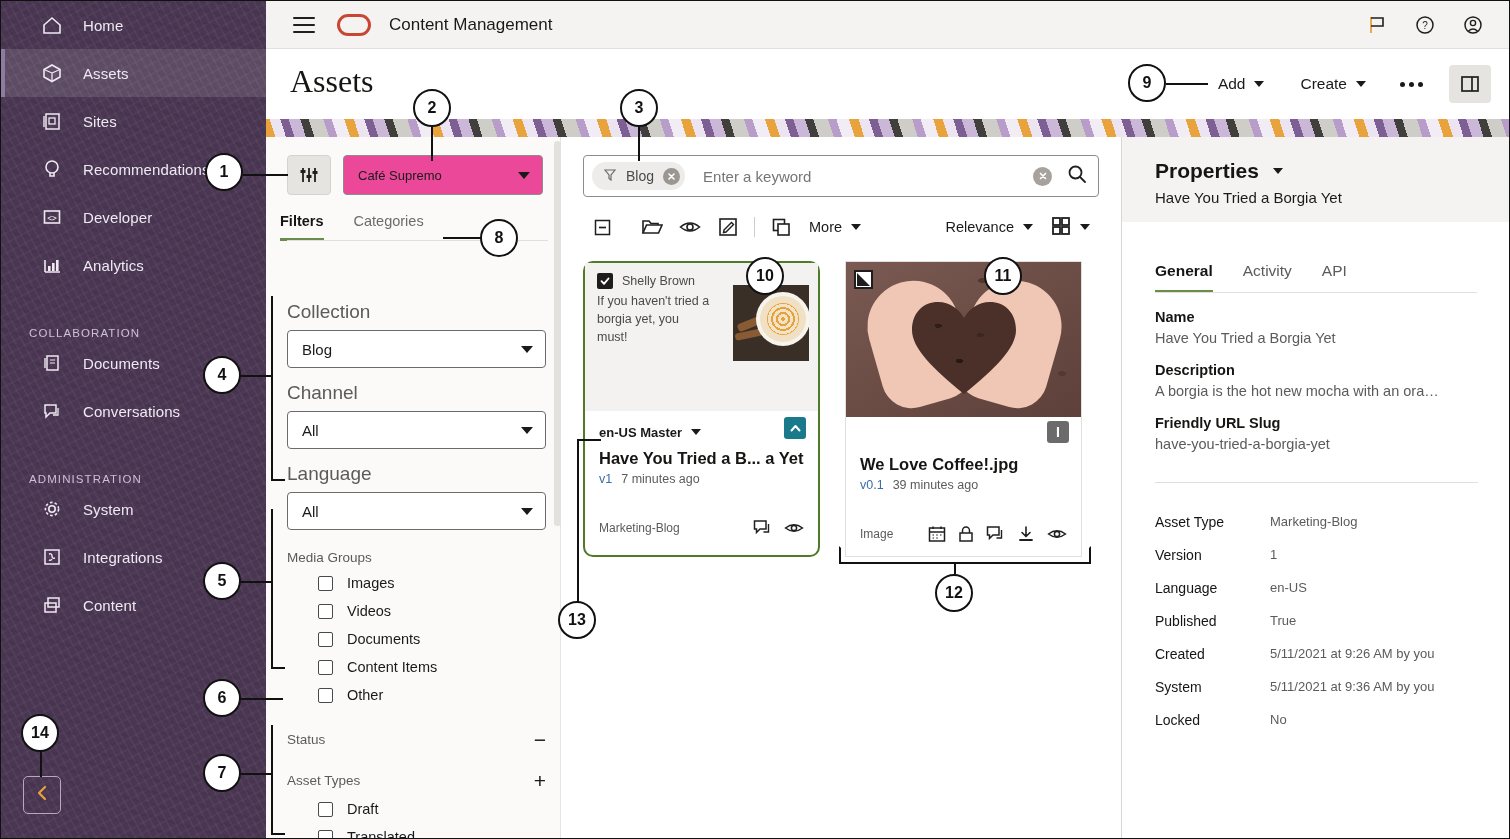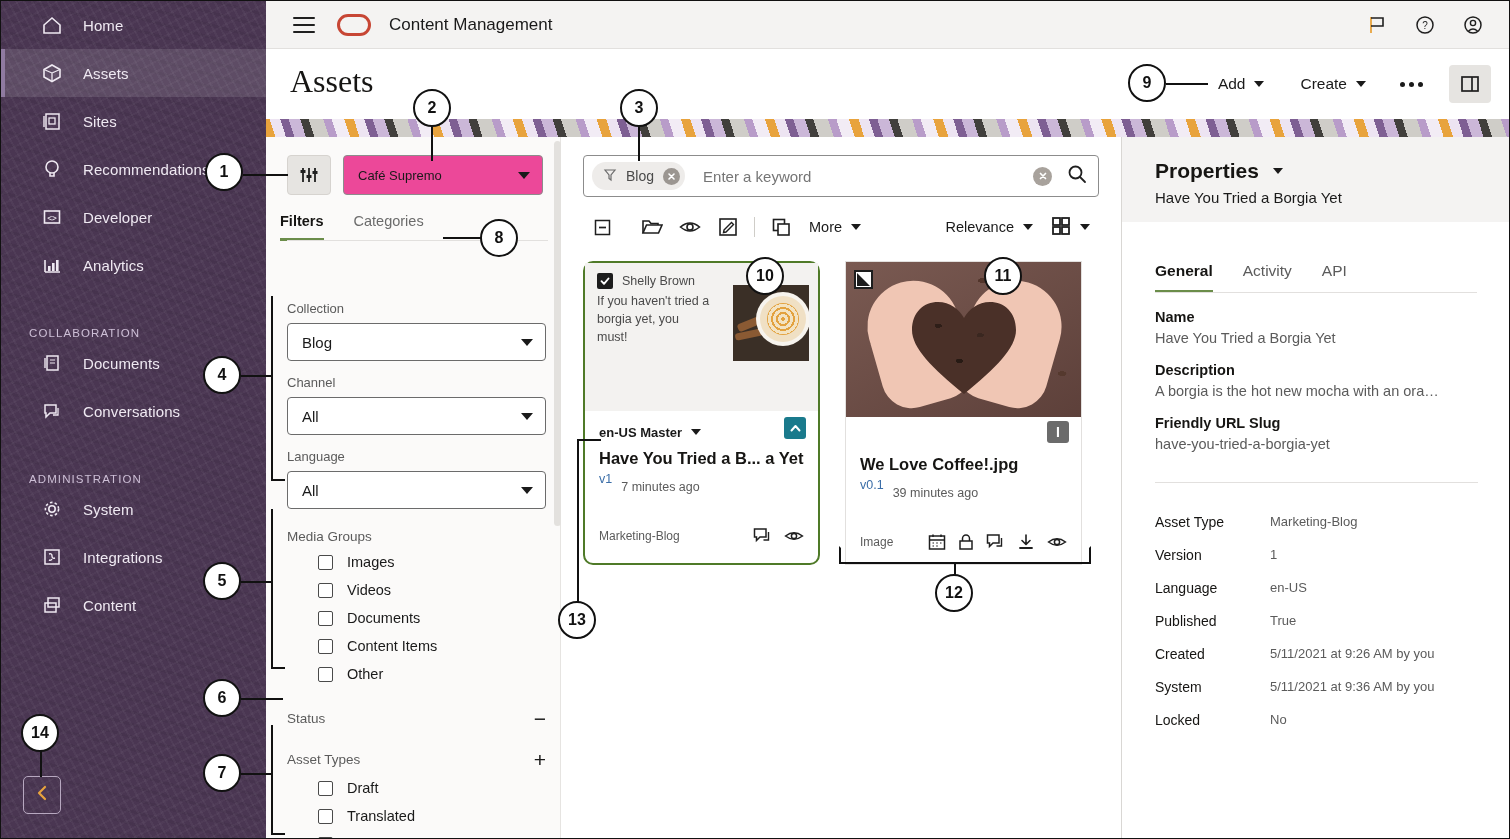--- a/index.html
+++ b/index.html
@@ -104,21 +104,21 @@
   .repo-select .caret { margin-left:auto; }
   .caret { width:0; height:0; border-left:6px solid transparent; border-right:6px solid transparent; border-top:7px solid #1a1a1a; }
   .caret.sm { border-left-width:5px; border-right-width:5px; border-top-width:6px; }
 
   .ftabs { display:flex; gap:30px; padding:18px 0 0 14px; position:relative; }
   .ftab { font-size:14.5px; color:#6b6b6b; padding-bottom:9px; cursor:pointer; }
   .ftab.active { color:#161513; font-weight:bold; border-bottom:3px solid #6b8d4a; }
   .ftabs-rule { position:absolute; left:21px; right:12px; bottom:0; height:1px; background:#e2e0de; }
 
   .fbody { position:absolute; left:0; top:150px; right:0; bottom:0; padding:0 0 0 21px; overflow:hidden; }
-  .fsection-label { font-size:13px; color:#5b5b5b; margin:14px 0 7px 0; }
+  .fsection-label { font-size:19px; color:#5b5b5b; margin:14px 0 7px 0; }
   .fselect {
     width:259px; height:38px; border:1px solid #6b6b6b; border-radius:4px; background:#fff;
     display:flex; align-items:center; padding:0 12px 0 14px; font-size:15px; color:#1a1a1a; cursor:pointer;
   }
   .fselect .caret { margin-left:auto; }
   .fgroup-head {
     display:flex; align-items:center; width:259px; margin-top:20px; margin-bottom:4px;
   }
   .fgroup-head .t { font-size:13.5px; color:#5b5b5b; }
   .fgroup-head .pm { margin-left:auto; font-size:21px; color:#1a1a1a; line-height:1; cursor:pointer; font-weight:300; }
@@ -222,21 +222,21 @@
     position:absolute; right:12px; top:6px; width:22px; height:22px; background:#1a7a8c; border-radius:3px;
     display:flex; align-items:center; justify-content:center;
   }
   .draft-badge {
     position:absolute; right:12px; top:4px; width:22px; height:22px; background:#6b6b6b; border-radius:3px;
     display:flex; align-items:center; justify-content:center; color:#fff; font-size:14px; font-weight:bold;
   }
   .card-title { font-size:16.5px; font-weight:bold; color:#161513; margin-top:6px; white-space:nowrap; }
   .card-meta { display:flex; gap:9px; margin-top:4px; font-size:12.5px; }
   .card-meta .v { color:#3b6ea8; }
-  .card-meta .t { color:#5b5b5b;margin-top:8px; }
+  .card-meta .t { color:#5b5b5b; }
   .card-foot {
     display:flex; align-items:center; padding:0 14px; height:44px; margin-top:20px;
   }
   .card-foot .type { font-size:12px; color:#5b5b5b; }
   .card-foot .icons { margin-left:auto; display:flex; gap:12px; align-items:center; }
   .card-foot .icons .ic { cursor:pointer; display:flex; }
 
   
   .props { position:absolute; left:1120px; top:136px; width:390px; height:703px; background:#fff; border-left:1px solid #d9d7d4; }
   .props-head { background:#f4f3f2; padding:22px 0 16px 33px; }

